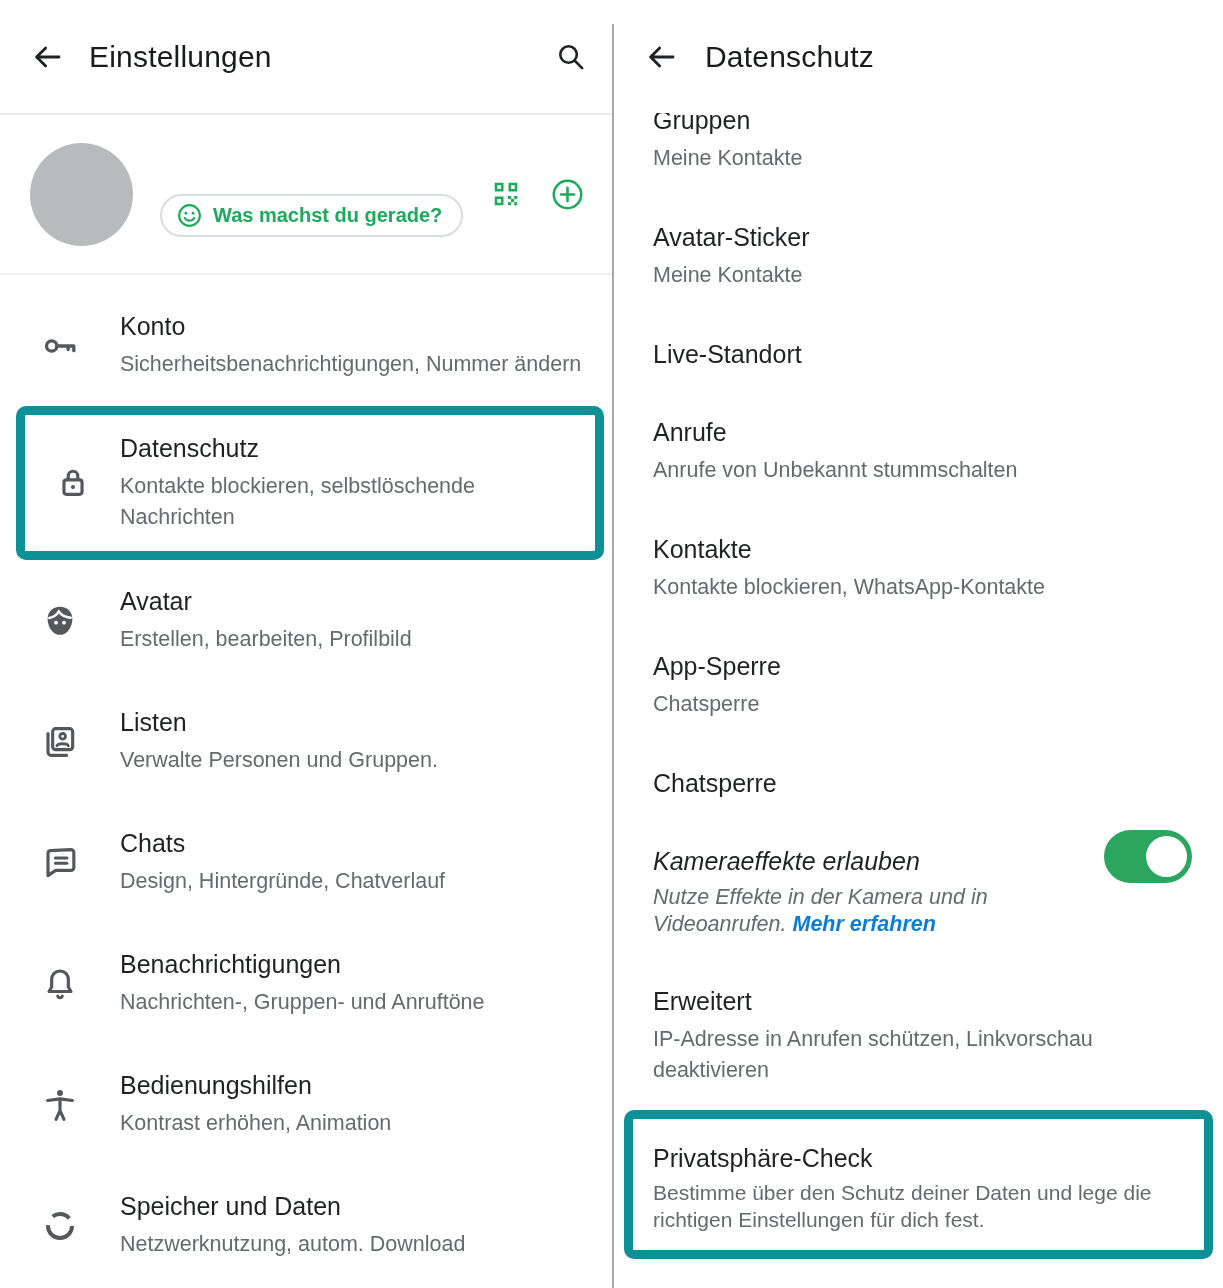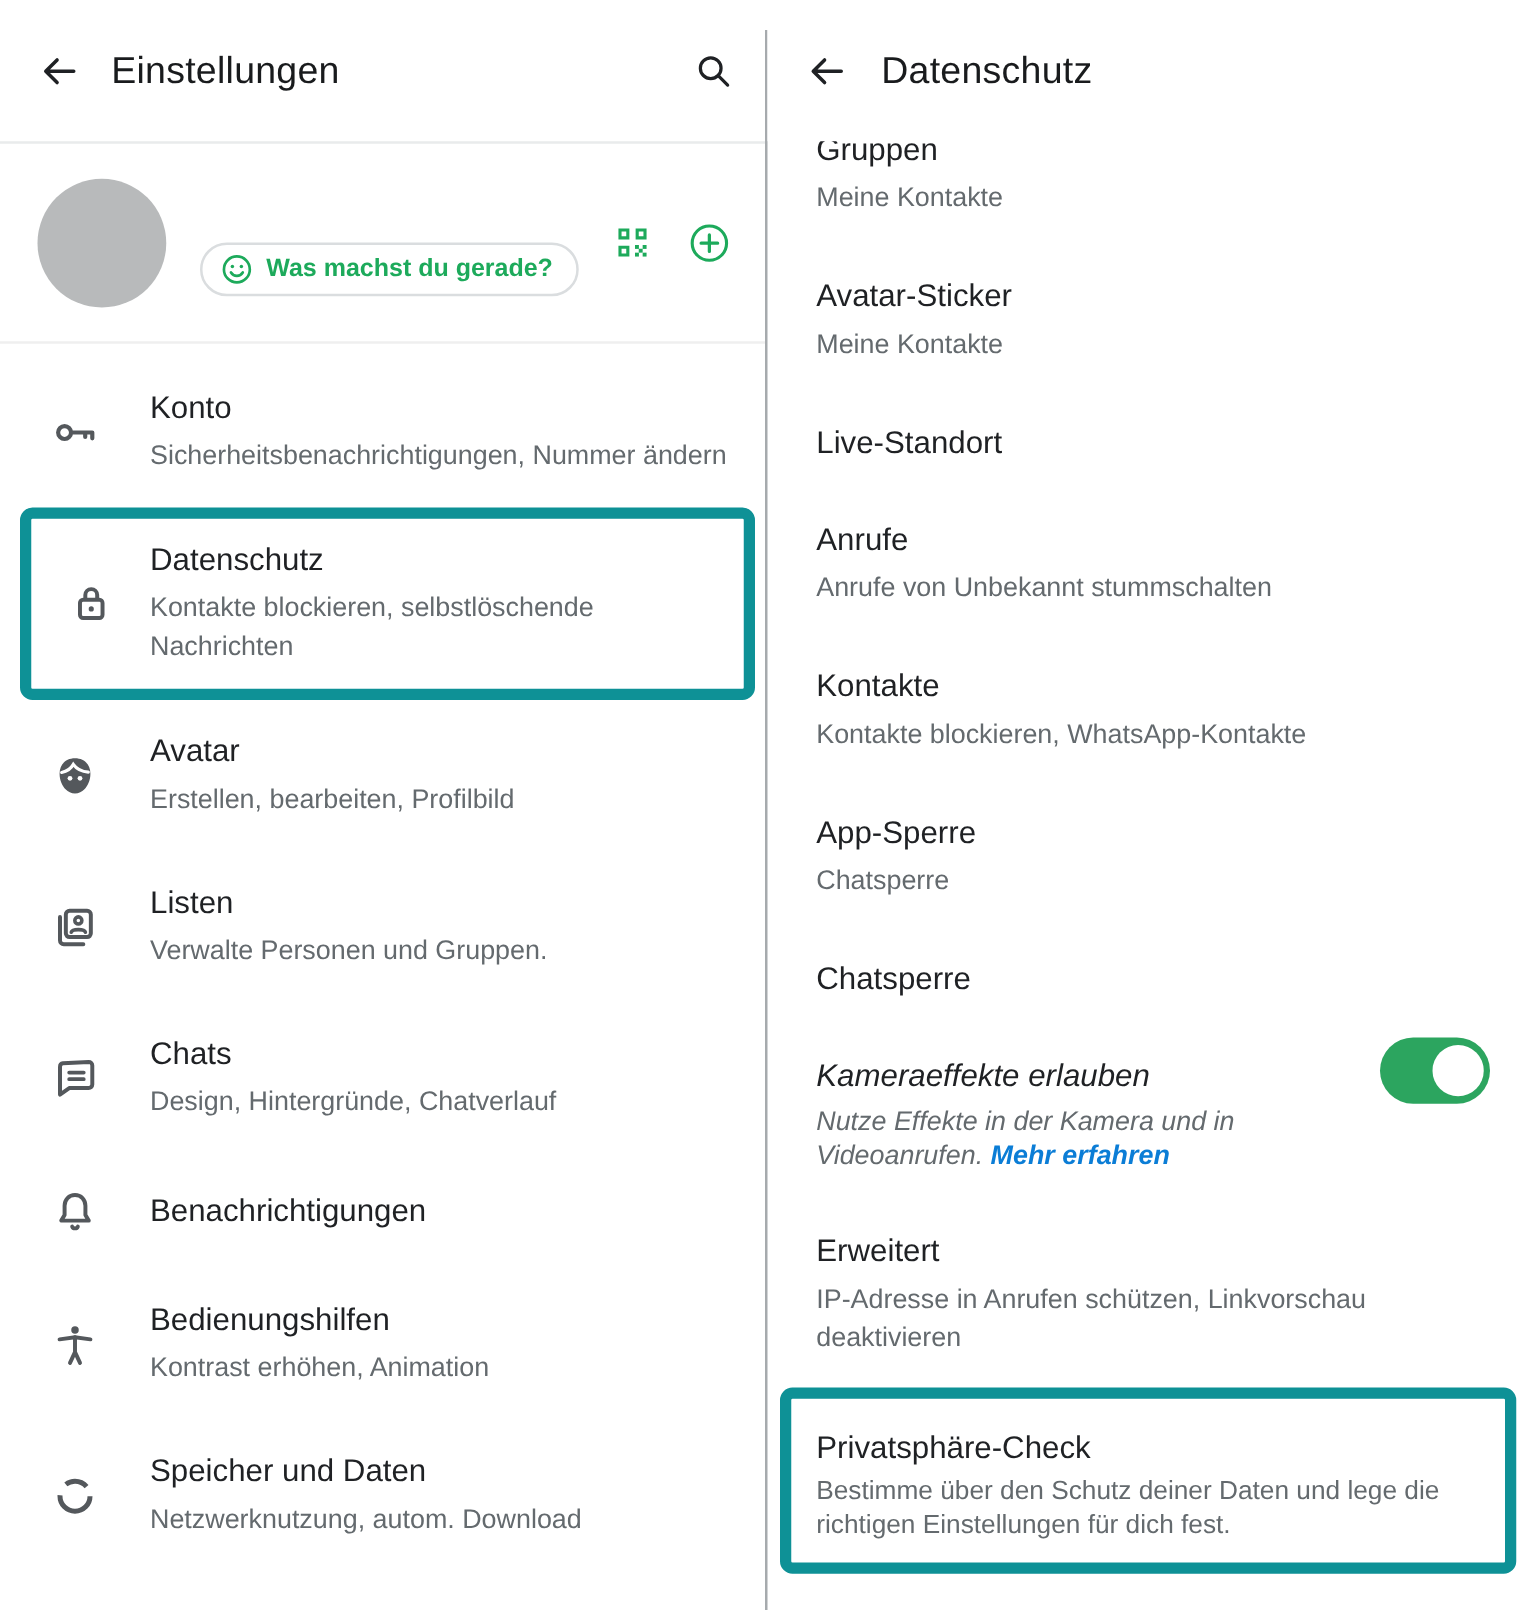--- a/index.html
+++ b/index.html
@@ -183,20 +183,21 @@
 
     <div class="item">
       <div class="icon-col">
           <svg width="40" height="40" viewBox="0 0 24 24">
         <path d="M12 4.2c-2.9 0-5 2.2-5 5.2v4.4l-1.6 2.7h13.2L17 13.8V9.4c0-3-2.1-5.2-5-5.2z" fill="none" stroke="#54585c" stroke-width="1.9" stroke-linejoin="round"></path>
         <path d="M10.6 19.3a1.5 1.5 0 0 0 2.8 0" fill="none" stroke="#54585c" stroke-width="1.8" stroke-linecap="round"></path>
       </svg>
         </div>
       <div class="text-col">
         <div class="title">Benachrichtigungen</div>
+        <div class="sub">Nachrichten-, Gruppen- und Anruftöne</div>
       </div>
     </div>
 
     <div class="item">
       <div class="icon-col">
           <svg width="40" height="40" viewBox="0 0 24 24">
         <circle cx="12" cy="4.8" r="1.8" fill="#54585c"></circle>
         <path d="M4.6 9.3 12 8.3l7.4 1" fill="none" stroke="#54585c" stroke-width="1.9" stroke-linecap="round"></path>
         <path d="M12 8.3v7.1M12 15.4l-2.4 5.2M12 15.4l2.4 5.2" fill="none" stroke="#54585c" stroke-width="1.9" stroke-linecap="round" stroke-linejoin="round"></path>
       </svg>

